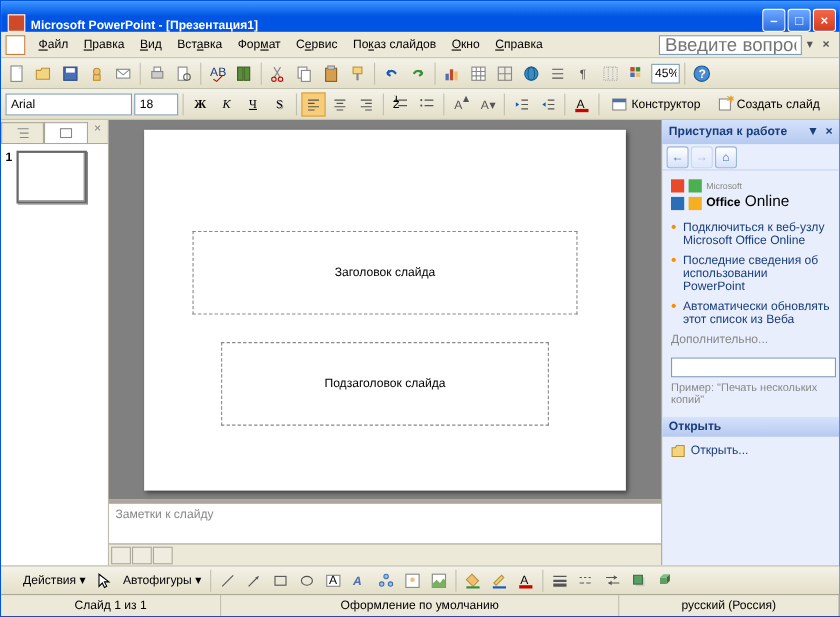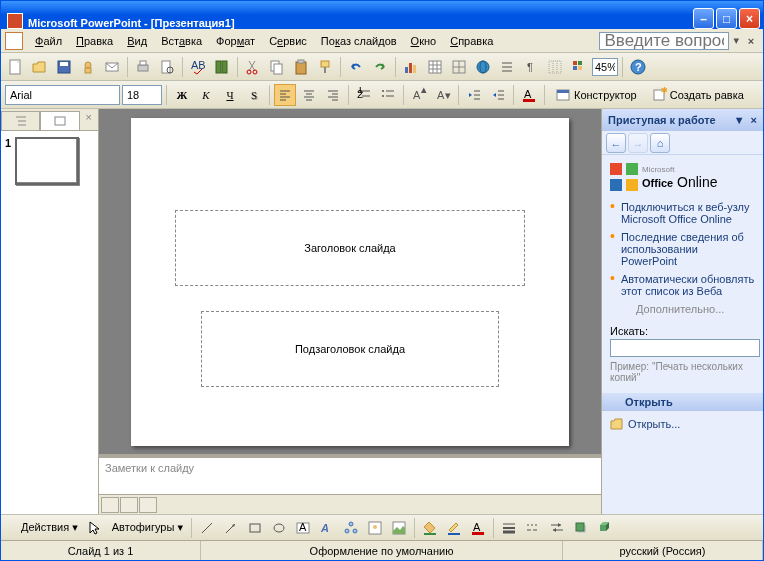--- a/index.html
+++ b/index.html
@@ -50,27 +50,27 @@
 .tp-header .dd { margin-left:auto; }
 .tp-nav { height:24px; display:flex; align-items:center; padding:0 4px; gap:2px; border-bottom:1px solid #c4d5f0; }
 .navbtn { width:20px; height:20px; border:1px solid #9bb5d6; border-radius:3px; background:linear-gradient(#fff,#d6e2fb); display:flex; align-items:center; justify-content:center; color:#3a6bbf; }
 .tp-body { flex:1; padding:8px; overflow:auto; }
 .office-logo { display:flex; align-items:center; gap:4px; margin-bottom:10px; }
 .office-logo .sq { width:28px; height:28px; position:relative; }
 .office-logo .sq div { position:absolute; width:12px; height:12px; }
 .tp-links { list-style:none; }
 .tp-links li { display:flex; gap:6px; margin-bottom:6px; color:#1a3e7a; cursor:pointer; }
 .tp-links li::before { content:"•"; color:#ff8c00; font-size:14px; line-height:11px; }
-.tp-more { color:#888; margin-top:4px;margin-left:26px; }
+.tp-more { color:#888; margin-top:4px; }
 .tp-search { margin-top:10px; }
 .tp-search label { display:block; margin-bottom:2px; }
 .tp-search-row { display:flex; gap:3px; }
 .tp-search input { flex:1; border:1px solid #7f9db9; height:18px; padding:0 3px; }
 .tp-example { color:#888; margin-top:4px; font-size:10px; }
-.tp-open-hdr { background:linear-gradient(#d6e2fb,#b5c9f0); padding:3px 23px; font-weight:bold; color:#1a3e7a; margin:10px -8px 6px; }
+.tp-open-hdr { background:linear-gradient(#d6e2fb,#b5c9f0); padding:3px 6px; font-weight:bold; color:#1a3e7a; margin:10px -8px 6px; }
 .tp-open { color:#1a3e7a; cursor:pointer; display:flex; align-items:center; gap:4px; }
 .drawbar { height:26px; background:linear-gradient(#f4f2e8,#e3dfc8); border-top:1px solid #c0c0b0; display:flex; align-items:center; padding:0 16px; gap:2px; }
 .drawbar .lbl { padding:0 4px; }
 .statusbar { height:20px; background:#ece9d8; border-top:1px solid #aca899; display:flex; align-items:center; font-size:11px; }
 .statusbar div { padding:0 8px; border-right:1px solid #c0c0b0; height:100%; display:flex; align-items:center; }
 .statusbar .s1{flex:0 0 200px; justify-content:center;} .statusbar .s2{flex:1; justify-content:center;} .statusbar .s3{flex:0 0 200px; justify-content:center;}
 .designer-btn { display:flex; align-items:center; gap:3px; padding:0 5px; height:22px; border:1px solid transparent;}
 </style>
 </head>
 <body>
@@ -359,21 +359,21 @@
           <rect x="2" y="3" width="12" height="10" fill="#fff" stroke="#888"></rect>
           <rect x="2" y="3" width="12" height="3" fill="#4a6fb5"></rect>
         </svg>
         <span>Конструктор</span>
       </div>
     <div class="designer-btn">
         <svg width="16" height="16">
           <rect x="3" y="3" width="10" height="10" fill="#fff" stroke="#888"></rect>
           <text x="9" y="7" font-size="10" fill="#f0a020" font-weight="bold">✶</text>
         </svg>
-        <span>Создать равка</span>
+        <span>Создать слайд</span>
       </div>
   </div>
 
   <div class="content">
     <div class="leftpane">
       <div class="tabs">
         <div class="tab">
             <svg width="14" height="14">
               <line x1="2" y1="3" x2="12" y2="3" stroke="#888"></line>
               <line x1="4" y1="7" x2="12" y2="7" stroke="#888"></line>
@@ -444,21 +444,20 @@
             </li>
           <li>
               <span>Последние сведения об использовании PowerPoint</span>
             </li>
           <li>
               <span>Автоматически обновлять этот список из Веба</span>
             </li>
         </ul>
         <div class="tp-more">Дополнительно...</div>
         <div class="tp-search">
-          <label>Искать:</label>
           <div class="tp-search-row">
             <input style="">
 
           </div>
           <div class="tp-example">Пример: "Печать нескольких копий"</div>
         </div>
         <div class="tp-open-hdr">Открыть</div>
         <div class="tp-open">
           <svg width="14" height="14">
               <path d="M1 4 L4 4 L5 2 L12 2 L12 12 L1 12 Z" fill="#f4d47c" stroke="#b8923a"></path>

